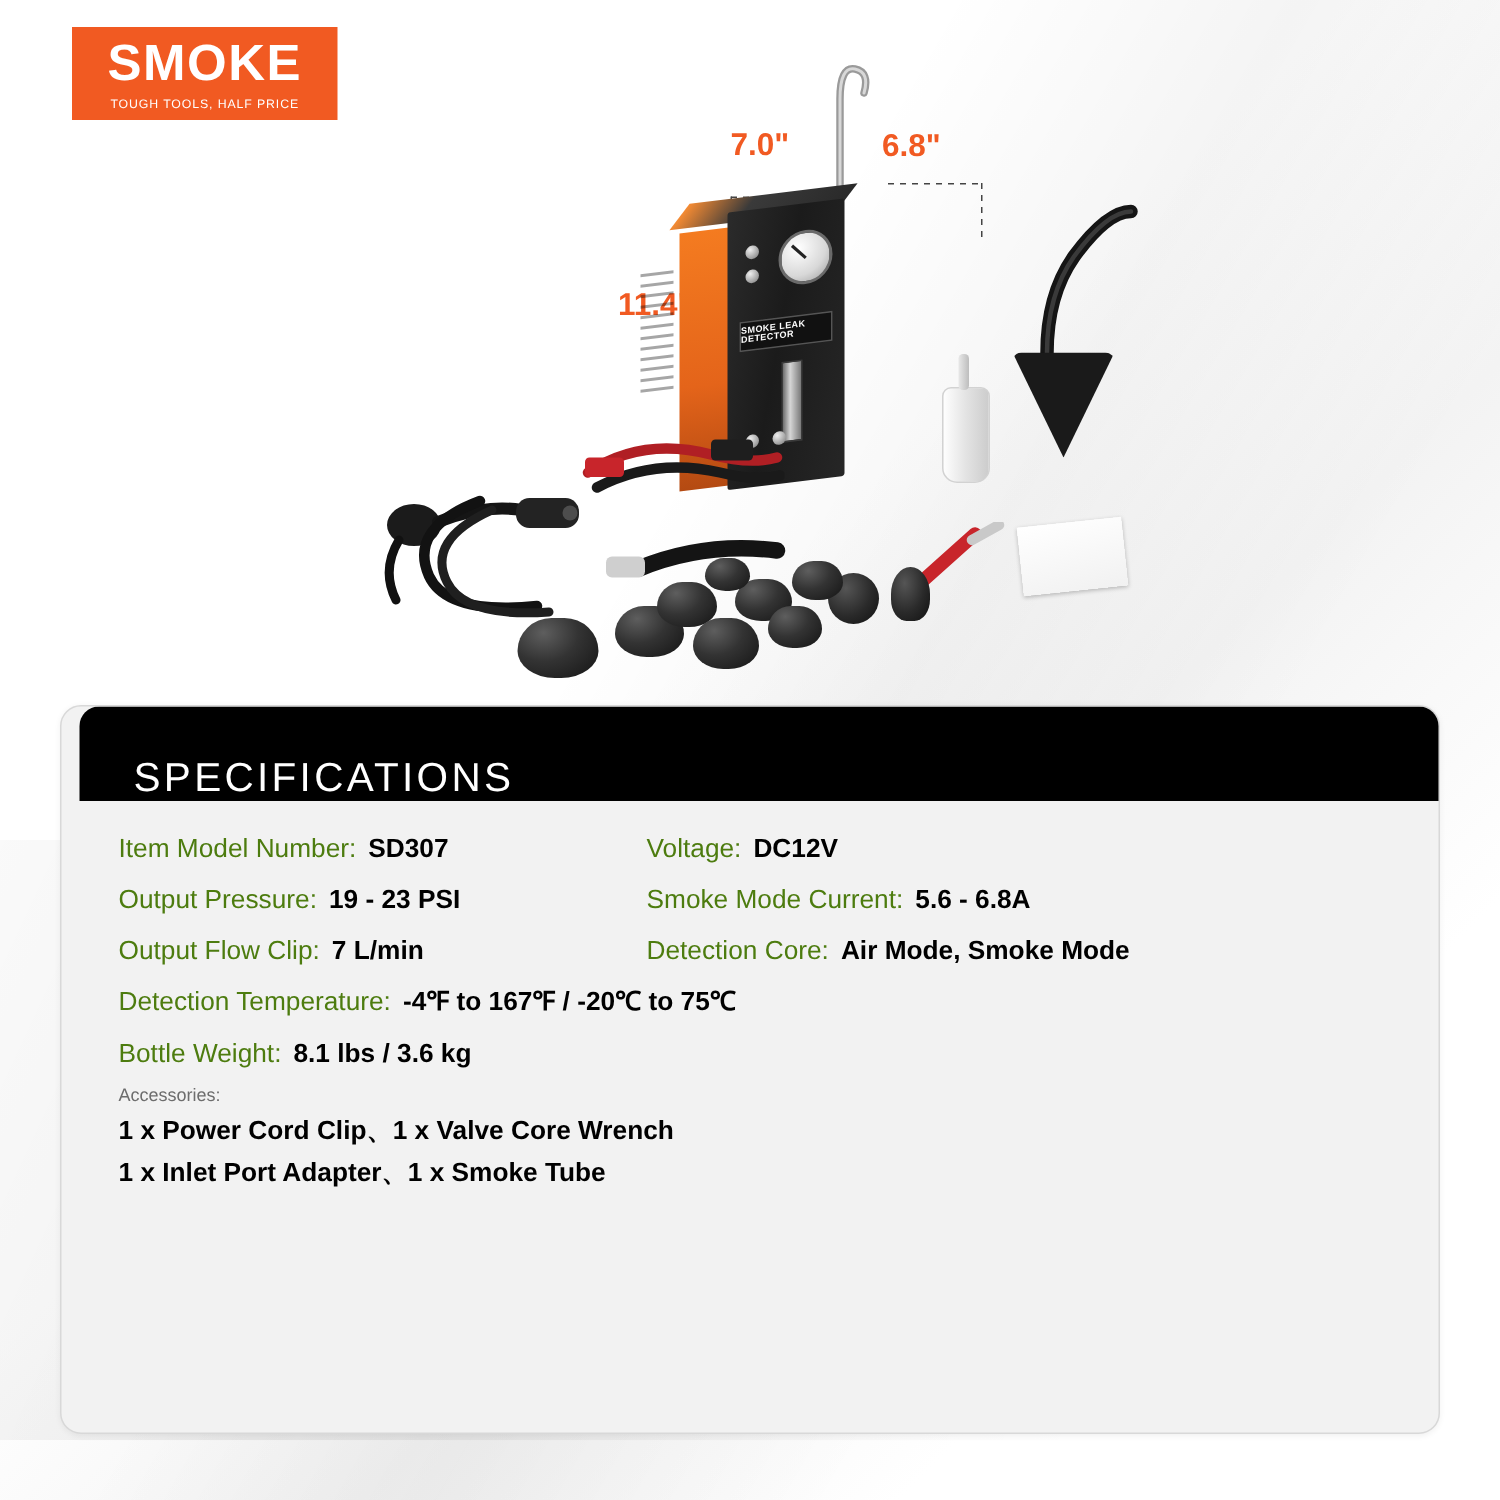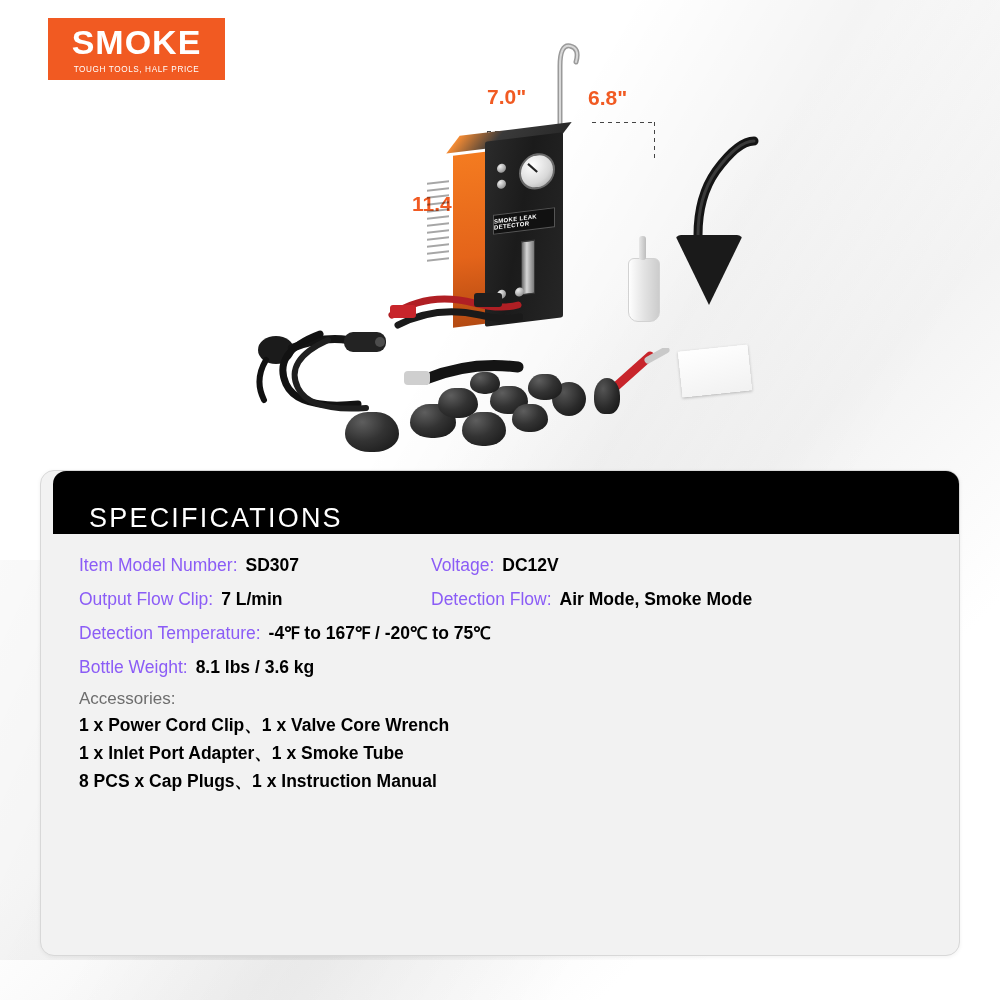--- a/index.html
+++ b/index.html
@@ -270,32 +270,32 @@
     align-items: baseline;
     width: 100%;
   }
   .cell {
     display: flex;
     align-items: baseline;
     white-space: nowrap;
   }
   .cell.left { width: 352px; }
   .lbl {
-    color: #8b5cf6;
+    color: #4d7c0f;
     font-weight: normal;
   }
   .val {
     color: #000000;
     font-weight: bold;
     margin-left: 8px;
   }
   .acc-head {
     color: #6d6d6d;
     padding-left: 38px;
-    font-size: 17px;
+    font-size: 12px;
     margin-bottom: 2px;
     margin-top: 2px;
   }
   .acc-line {
     color: #000000;
     font-weight: bold;
     padding-left: 38px;
     font-size: 17.5px;
     line-height: 1.62;
     white-space: nowrap;
@@ -438,45 +438,56 @@
             <span class="lbl">Item Model Number:</span>
             <span class="val">SD307</span>
           </div>
           <div class="cell">
             <span class="lbl">Voltage:</span>
             <span class="val">DC12V</span>
           </div>
         </div>
       </div>
 
+      <div class="spec-row">
+        <div class="spec-col2">
+          <div class="cell left">
+            <span class="lbl">Output Pressure:</span>
+            <span class="val">19 - 23 PSI</span>
+          </div>
+          <div class="cell">
+            <span class="lbl">Smoke Mode Current:</span>
+            <span class="val">5.6 - 6.8A</span>
+          </div>
+        </div>
+      </div>
 
       <div class="spec-row">
         <div class="spec-col2">
           <div class="cell left">
             <span class="lbl">Output Flow Clip:</span>
             <span class="val">7 L/min</span>
           </div>
           <div class="cell">
-            <span class="lbl">Detection Flow:</span>
+            <span class="lbl">Detection Core:</span>
             <span class="val">Air Mode, Smoke Mode</span>
           </div>
         </div>
       </div>
 
       <div class="spec-row">
         <span class="lbl">Detection Temperature:</span>
         <span class="val">-4℉ to 167℉ / -20℃ to 75℃</span>
       </div>
 
 
       <div class="spec-row">
         <span class="lbl">Bottle Weight:</span>
         <span class="val">8.1 lbs / 3.6 kg</span>
       </div>
 
 
       <div class="acc-head">Accessories:</div>
       <div class="acc-line">1 x Power Cord Clip、1 x Valve Core Wrench</div>
       <div class="acc-line">1 x Inlet Port Adapter、1 x Smoke Tube</div>
-      <div class="acc-line">8 PCS x Cap Plugs、1 x Instruction Manual</div>
     </div>
   </div>
 </div>
 
 </body></html>

